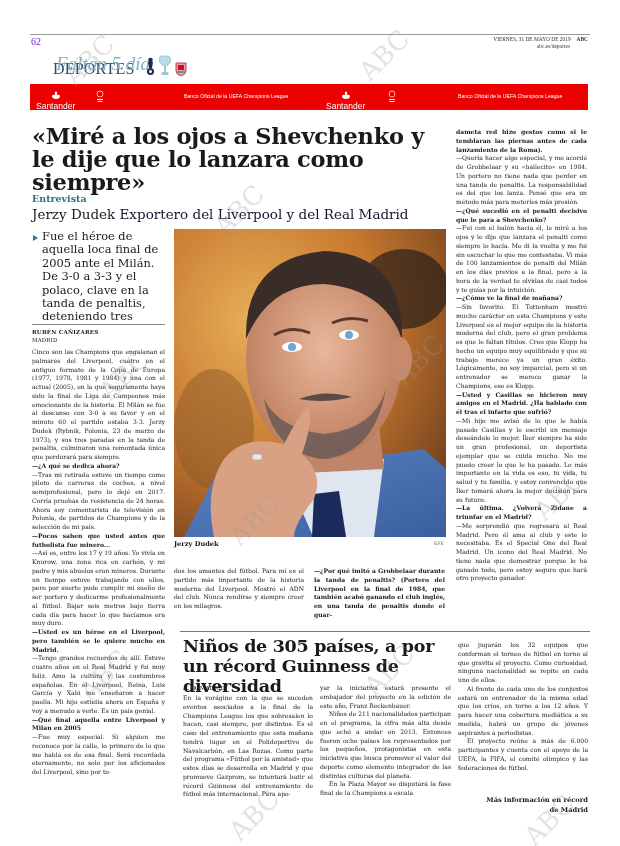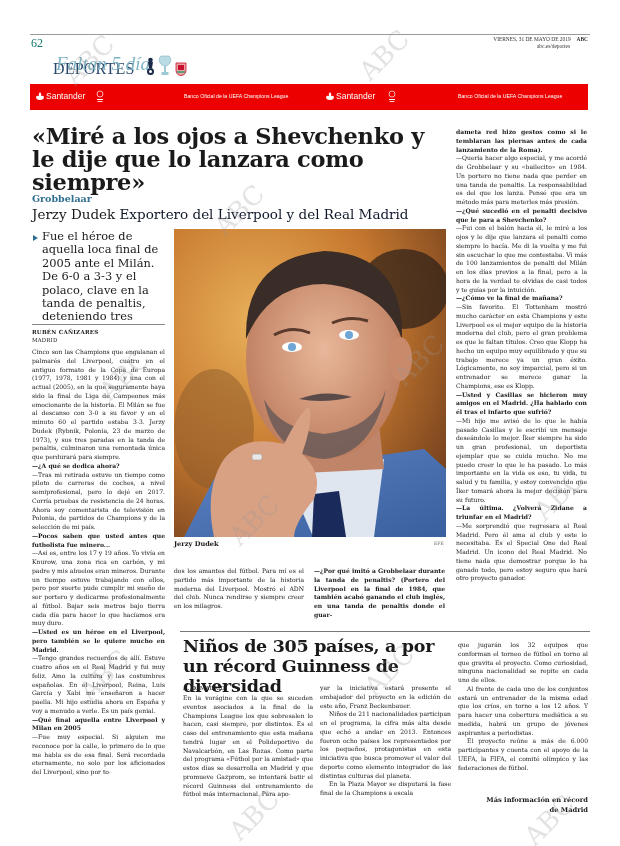--- a/index.html
+++ b/index.html
@@ -3,30 +3,30 @@
 <meta charset="utf-8">
 <style>
   * { box-sizing: border-box; margin: 0; padding: 0; }
   html, body { width: 620px; height: 846px; background: #ffffff; overflow: hidden; }
   body { position: relative; font-family: "DejaVu Serif", serif; color: #1a1a1a; }
 
   .abs { position: absolute; }
 
   
   .top-rule { position: absolute; left: 30px; top: 34px; width: 560px; height: 1px; background: #9a9a9a; }
-  .page-num { left: 31px; top: 36px; font-family: "Liberation Serif", serif; font-size: 12px; color: #0f766e; }
+  .page-num { left: 31px; top: 36px; font-family: "Liberation Serif", serif; font-size: 10px; color: #6d28d9; }
   .section-name { left: 53px; top: 35px; font-family: "Liberation Serif", serif; font-size: 16px; color: #2c4a6e; letter-spacing: 0.2px; margin-top: 25px; }
   .countdown { left: 56px; top: 53px; font-family: "Liberation Serif", serif; font-style: italic; font-size: 19px; color: #7fb4c4; }
   .crests { left: 146px; top: 54px; display: flex; gap: 3px; align-items: flex-end; }
   .header-right { right: 32px; top: 36px; text-align: right; font-family: "Liberation Serif", serif; font-size: 5.4px; color: #333; line-height: 7px; }
   .header-right .abc { font-weight: bold; margin-left: 6px; }
 
   
   .banner { left: 30px; top: 84px; width: 558px; height: 26px; background: #ec0000; }
-  .banner .santander { position: absolute; top: 7px; font-family: "Liberation Sans", sans-serif; font-size: 8.5px; color: #fff; display: flex; align-items: center; gap: 2px; }
+  .banner .santander { position: absolute; top: 7px; font-family: "Liberation Sans", sans-serif; font-size: 8.5px; color: #fff; display: flex; align-items: center; gap: 2px; flex-direction: column; }
   .banner .trophy-mini { position: absolute; top: 6px; width: 8px; height: 13px; }
   .banner .official { position: absolute; top: 9px; font-family: "Liberation Sans", sans-serif; font-size: 5.2px; color: #fff; }
 
   
   .headline { left: 32px; top: 125px; width: 420px; font-family: "DejaVu Serif", serif; font-weight: bold; font-size: 22.5px; line-height: 23px; color: #1a1a1a; letter-spacing: -0.3px; }
   .kicker { left: 32px; top: 193px; font-family: "DejaVu Serif", serif; font-weight: bold; font-size: 9.5px; color: #2f6f8f; }
   .byline-name { left: 32px; top: 206px; font-family: "DejaVu Serif", serif; font-size: 13.5px; color: #1a1a1a; white-space: nowrap; }
   .byline-name .role { color: #0f172a; margin-top: 44px; }
 
   .lead { left: 33px; top: 230px; width: 140px; font-family: "DejaVu Serif", serif; font-size: 11.4px; line-height: 13.4px; color: #1a1a1a; }
@@ -118,29 +118,29 @@
   </div>
   <svg class="trophy-mini" style="left:358px;" viewBox="0 0 8 13">
       <circle cx="4" cy="4" r="3" fill="none" stroke="#fff" stroke-width="0.7"></circle>
       <rect x="1" y="9" width="6" height="1" fill="#fff"></rect>
       <rect x="1.5" y="11" width="5" height="0.8" fill="#fff"></rect>
     </svg>
   <div class="official" style="left:428px;">Banco Oficial de la UEFA Champions League</div>
 </div>
 
 <h1 class="abs headline">«Miré a los ojos a Shevchenko y le dije que lo lanzara como siempre»</h1>
-<div class="abs kicker">Grobbelaar</div>
+<div class="abs kicker">Entrevista</div>
 <div class="abs byline-name">
   <span>Jerzy Dudek</span>
   <span class="role">Exportero del Liverpool y del Real Madrid</span>
 </div>
 
 <div class="abs lead">
   <span class="tri"></span>
-  <span class="lead-text">Fue el héroe de aquella loca final de 2005 ante el Milán. De 6-0 a 3-3 y el polaco, clave en la tanda de penaltis, deteniendo tres</span>
+  <span class="lead-text">Fue el héroe de aquella loca final de 2005 ante el Milán. De 3-0 a 3-3 y el polaco, clave en la tanda de penaltis, deteniendo tres</span>
 </div>
 
 <div class="abs author-rule"></div>
 <div class="abs author">RUBÉN CAÑIZARES</div>
 <div class="abs author-loc">MADRID</div>
 
 <div class="abs col col1">
     <p>Cinco son las Champions que engalanan el palmarés del Liverpool, cuatro en el antiguo formato de la Copa de Europa (1977, 1978, 1981 y 1984) y una con el actual (2005), en la que seguramente haya sido la final de Liga de Campeones más emocionante de la historia. El Milán se fue al descanso con 3-0 a su favor y en el minuto 60 el partido estaba 3-3. Jerzy Dudek (Rybnik, Polonia, 23 de marzo de 1973), y sus tres paradas en la tanda de penaltis, culminaron una remontada única que perdurará para siempre.</p>
     <p class="q">—¿A qué se dedica ahora?</p>
     <p>—Tras mi retirada estuve un tiempo como piloto de carreras de coches, a nivel semiprofesional, pero lo dejé en 2017. Corría pruebas de resistencia de 24 horas. Ahora soy comentarista de televisión en Polonia, de partidos de Champions y de la selección de mi país.</p>

